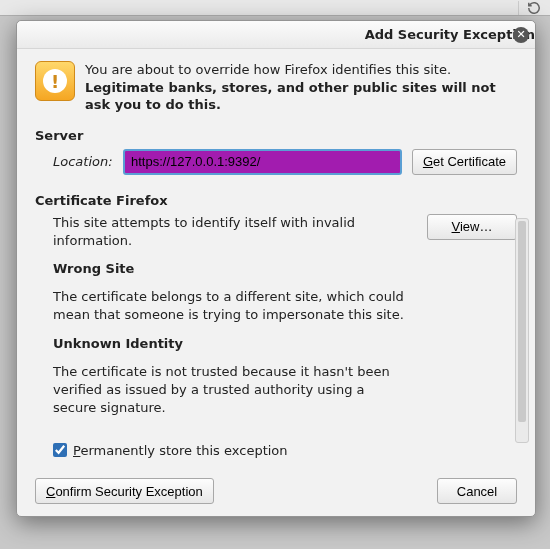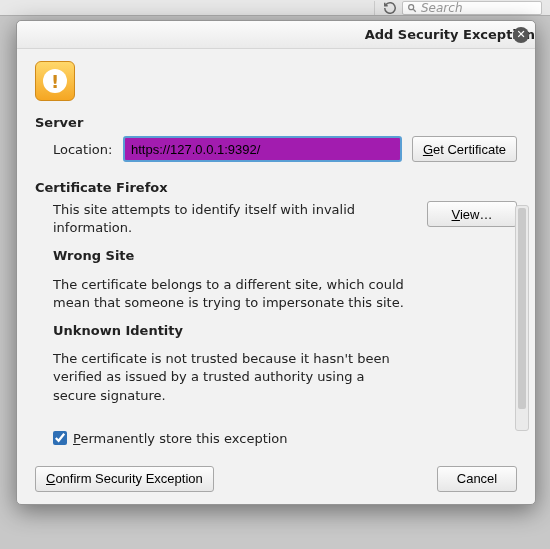--- a/index.html
+++ b/index.html
@@ -116,21 +116,21 @@
     font-size: 13px;
     margin-bottom: 6px;
   }
   .server-row {
     display: flex;
     align-items: center;
     gap: 10px;
     margin-bottom: 18px;
     padding-left: 18px;
   }
-  .server-row label { min-width: 60px; }
+  .server-row label { min-width: 60px; font-style: italic; }
   .location-input {
     flex: 1;
     height: 26px;
     padding: 2px 6px;
     font-size: 13px;
     border: 2px solid #5a9fd4;
     border-radius: 3px;
     background: #a21caf;
   }
   button.std {
@@ -189,42 +189,39 @@
 </head>
 <body>
 
 <div class="bg-toolbar">
   <div class="bg-reload">
     <svg viewBox="0 0 24 24" width="14" height="14" fill="none" stroke="#666" stroke-width="2.5">
         <path d="M3 12a9 9 0 1 0 3-6.7L3 8"></path>
         <path d="M3 3v5h5"></path>
       </svg>
   </div>
-  <div class="bg-search">
-    <svg viewBox="0 0 24 24" fill="none" stroke="#888" stroke-width="3">
-        <circle cx="10" cy="10" r="6"></circle>
-        <line x1="15" y1="15" x2="21" y2="21"></line>
-      </svg>
-    <span>Search</span>
-  </div>
 </div>
 
 <div class="dialog">
   <div class="titlebar">
     <span>Add Security Exception</span>
     <div class="close-btn">
       <span>✕</span>
     </div>
   </div>
 
   <div class="content">
 
     <div class="intro">
       <div class="warn-icon">
         <div class="warn-icon-inner">!</div>
+      </div>
+      <div class="intro-text">
+        <div>You are about to override how Firefox identifies this site.</div>
+        <div class="bold">Legitimate banks, stores, and other public sites will not ask you to do this.</div>
       </div>
     </div>
 
     <div class="section-title">Server</div>
     <div class="server-row">
       <label>Location:</label>
       <input class="location-input" type="text" value="https://127.0.0.1:9392/" style="">
       <button class="std">
         <span class="ul">G</span><span>et Certificate</span>
       </button>

